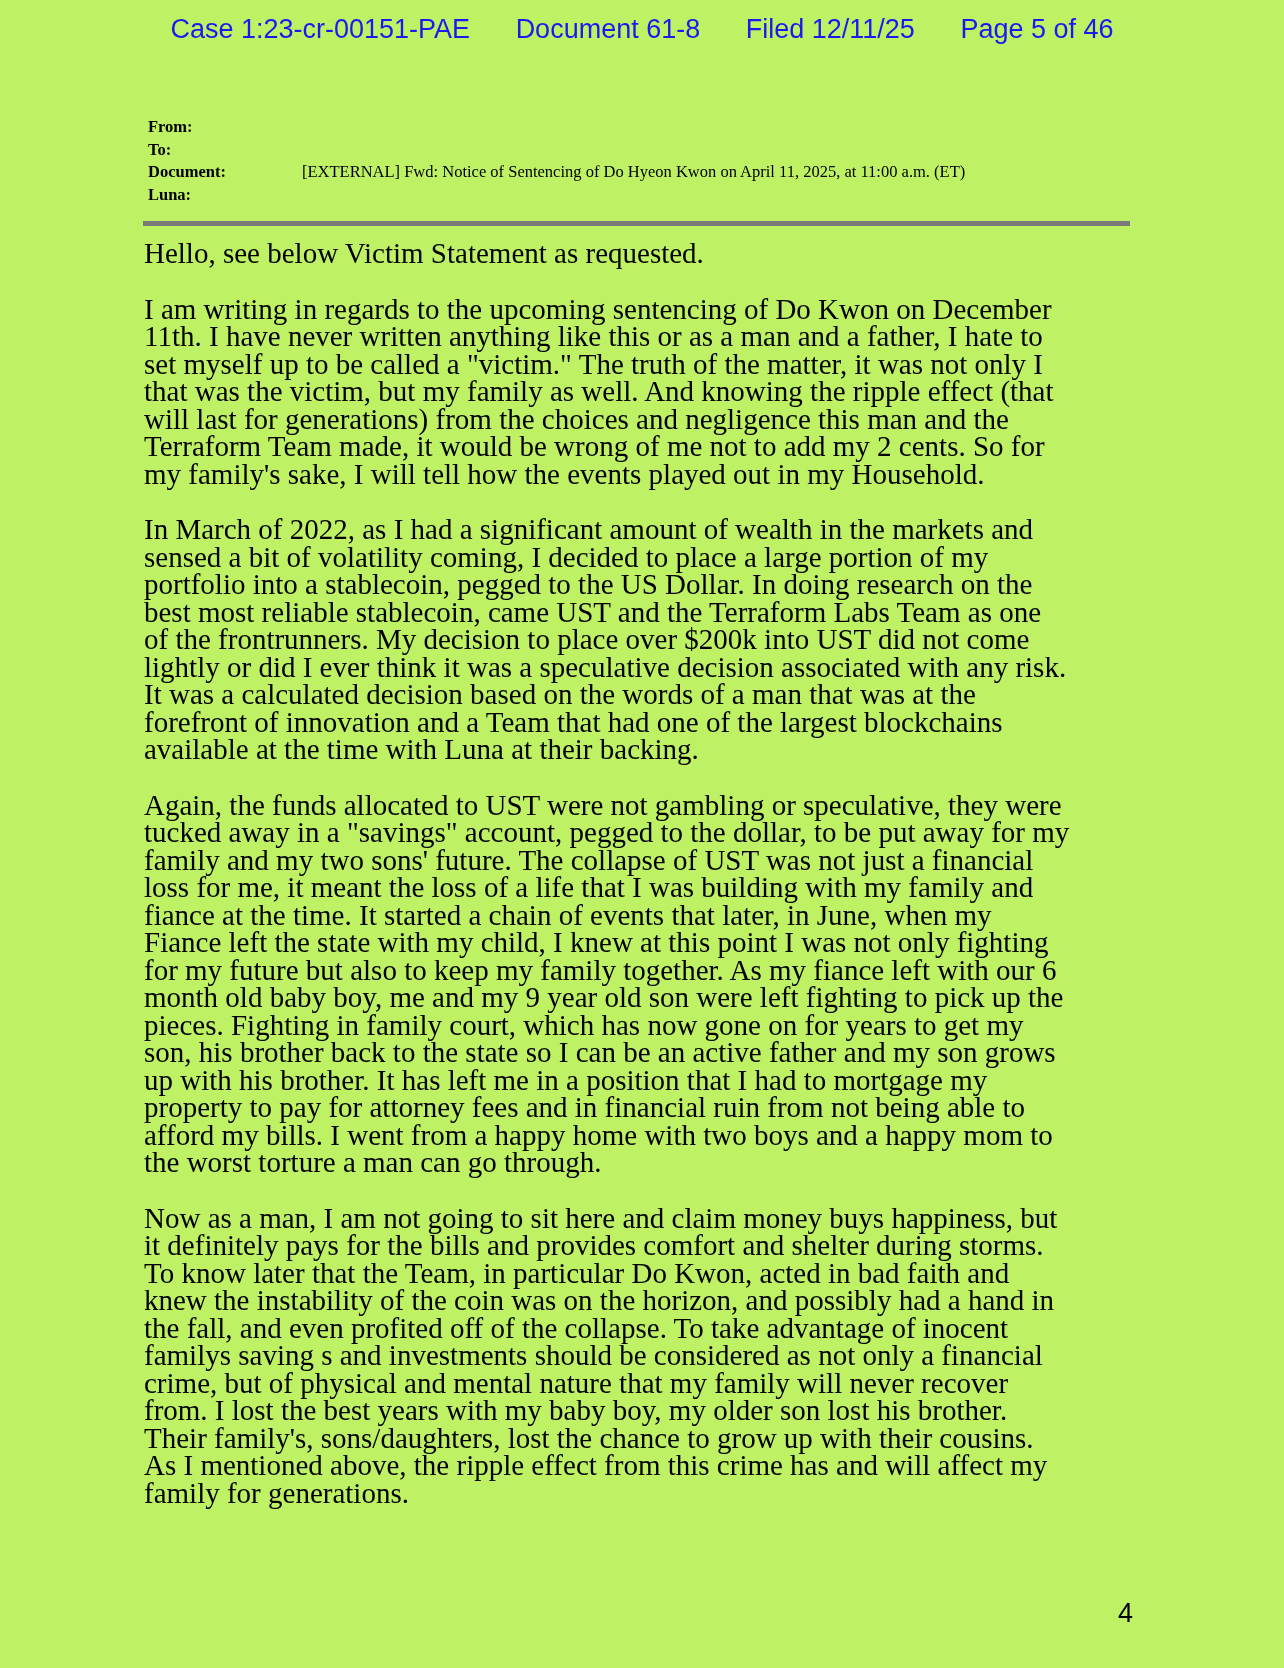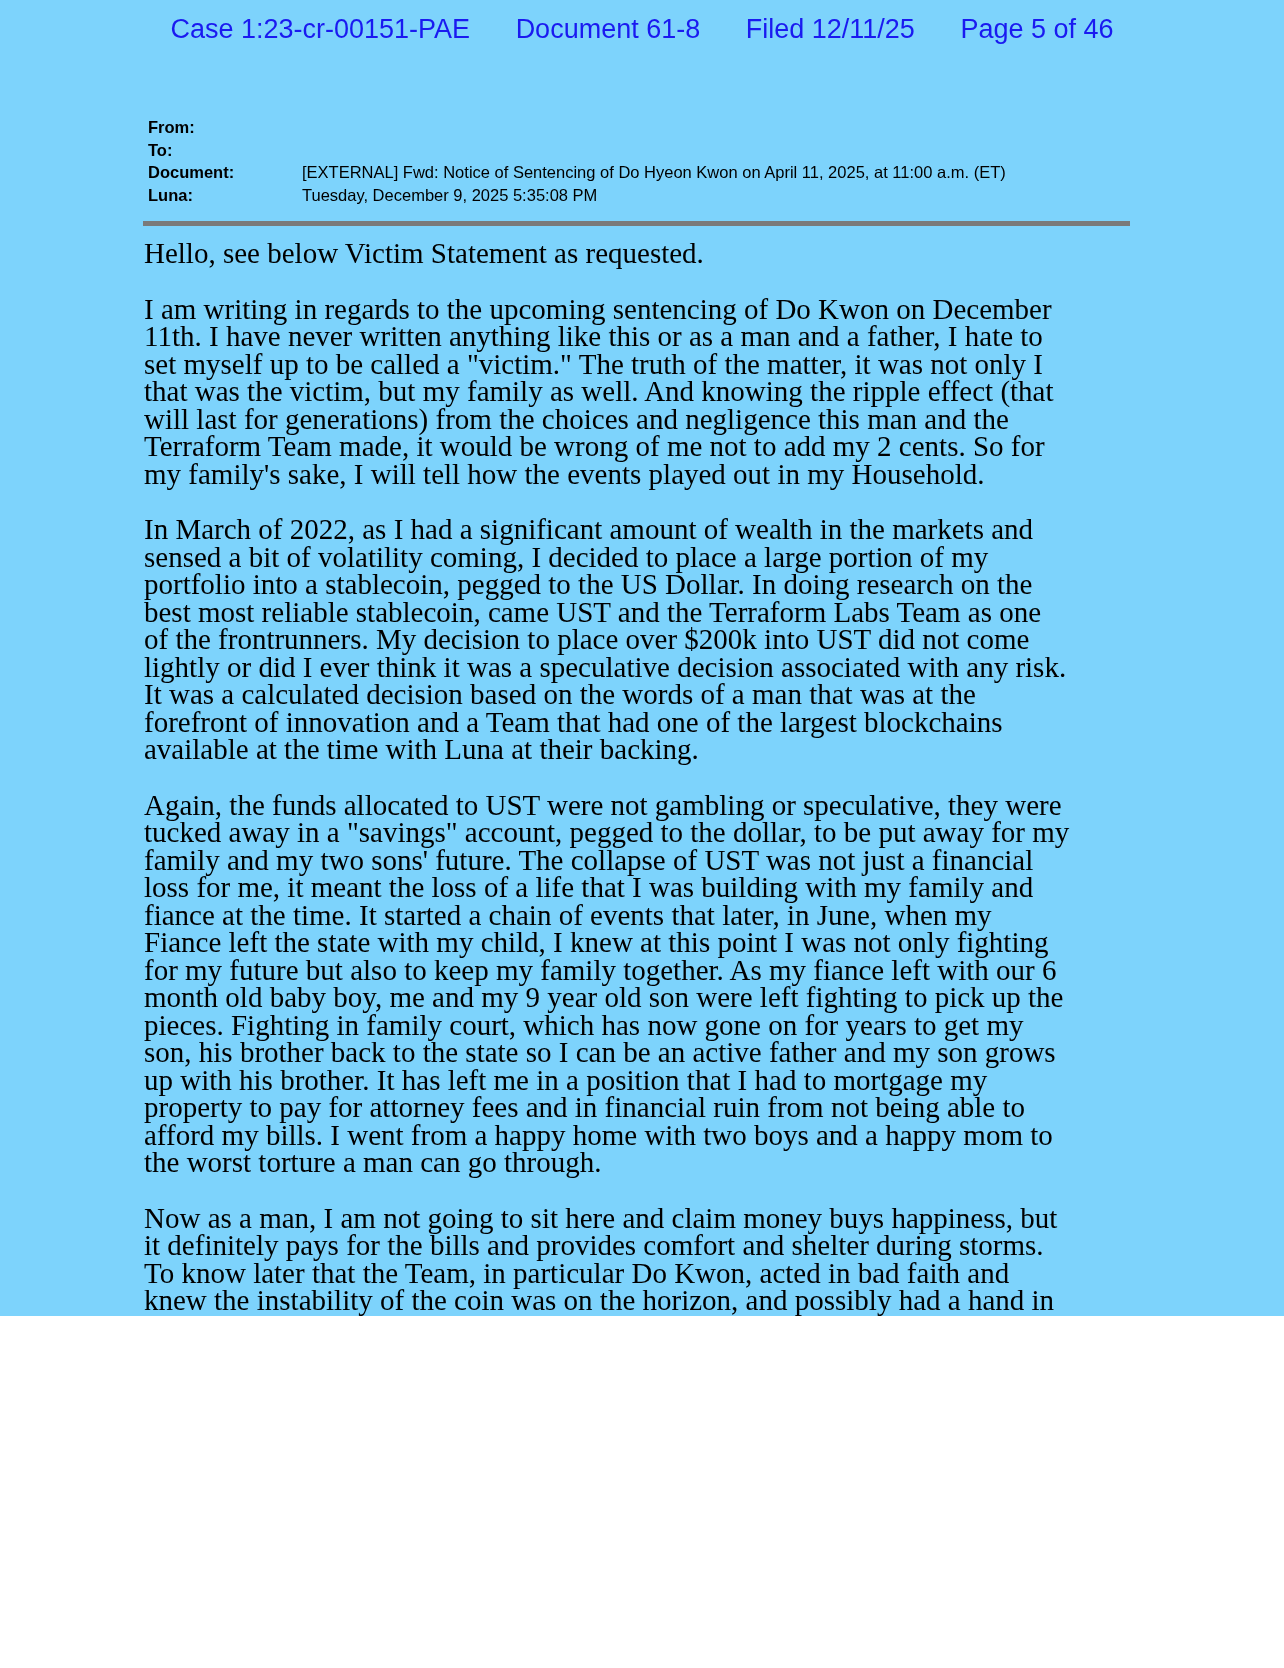--- a/index.html
+++ b/index.html
@@ -3,22 +3,22 @@
 <meta charset="utf-8">
 <style>
   html, body {
     margin: 0;
     padding: 0;
     background: #ffffff;
   }
   .page {
     position: relative;
     width: 1284px;
-    height: 1316px;
-    background: #7dd3fc;
+    height: 1668px;
+    background: #bef264;
     overflow: hidden;
     font-family: "Liberation Serif", serif;
     color: #000000;
   }
   .court-header {
     position: absolute;
     top: 14px;
     left: 0;
     right: 0;
     text-align: center;
@@ -29,21 +29,21 @@
   }
   .court-header span {
     display: inline-block;
     margin: 0 19px;
   }
   .email-header {
     position: absolute;
     top: 116px;
     left: 148px;
     width: 985px;
-    font-family: Liberation Sans, sans-serif;
+    font-family: Liberation Serif, serif;
     font-size: 16.5px;
     line-height: 22.5px;
   }
   .email-header .row {
     display: grid;
     grid-template-columns: 154px 1fr;
   }
   .email-header .lbl {
     font-weight: bold;
     color: #000000;
@@ -104,21 +104,20 @@
     </div>
     <div class="row">
       <span class="lbl">To:</span>
     </div>
     <div class="row">
       <span class="lbl">Document:</span>
       <span class="val">[EXTERNAL] Fwd: Notice of Sentencing of Do Hyeon Kwon on April 11, 2025, at 11:00 a.m. (ET)</span>
     </div>
     <div class="row">
       <span class="lbl">Luna:</span>
-      <span class="val">Tuesday, December 9, 2025 5:35:08 PM</span>
     </div>
   </div>
 
   <div class="divider"></div>
 
   <div class="body-text">
     <p>Hello, see below Victim Statement as requested.</p>
     <p>I am writing in regards to the upcoming sentencing of Do Kwon on December 11th. I have never written anything like this or as a man and a father, I hate to set myself up to be called a "victim." The truth of the matter, it was not only I that was the victim, but my family as well. And knowing the ripple effect (that will last for generations) from the choices and negligence this man and the Terraform Team made, it would be wrong of me not to add my 2 cents. So for my family's sake, I will tell how the events played out in my Household.</p>
     <p>In March of 2022, as I had a significant amount of wealth in the markets and sensed a bit of volatility coming, I decided to place a large portion of my portfolio into a stablecoin, pegged to the US Dollar. In doing research on the best most reliable stablecoin, came UST and the Terraform Labs Team as one of the frontrunners. My decision to place over $200k into UST did not come lightly or did I ever think it was a speculative decision associated with any risk. It was a calculated decision based on the words of a man that was at the forefront of innovation and a Team that had one of the largest blockchains available at the time with Luna at their backing.</p>
     <p>Again, the funds allocated to UST were not gambling or speculative, they were tucked away in a "savings" account, pegged to the dollar, to be put away for my family and my two sons' future. The collapse of UST was not just a financial loss for me, it meant the loss of a life that I was building with my family and fiance at the time. It started a chain of events that later, in June, when my Fiance left the state with my child, I knew at this point I was not only fighting for my future but also to keep my family together. As my fiance left with our 6 month old baby boy, me and my 9 year old son were left fighting to pick up the pieces. Fighting in family court, which has now gone on for years to get my son, his brother back to the state so I can be an active father and my son grows up with his brother. It has left me in a position that I had to mortgage my property to pay for attorney fees and in financial ruin from not being able to afford my bills. I went from a happy home with two boys and a happy mom to the worst torture a man can go through.</p>

